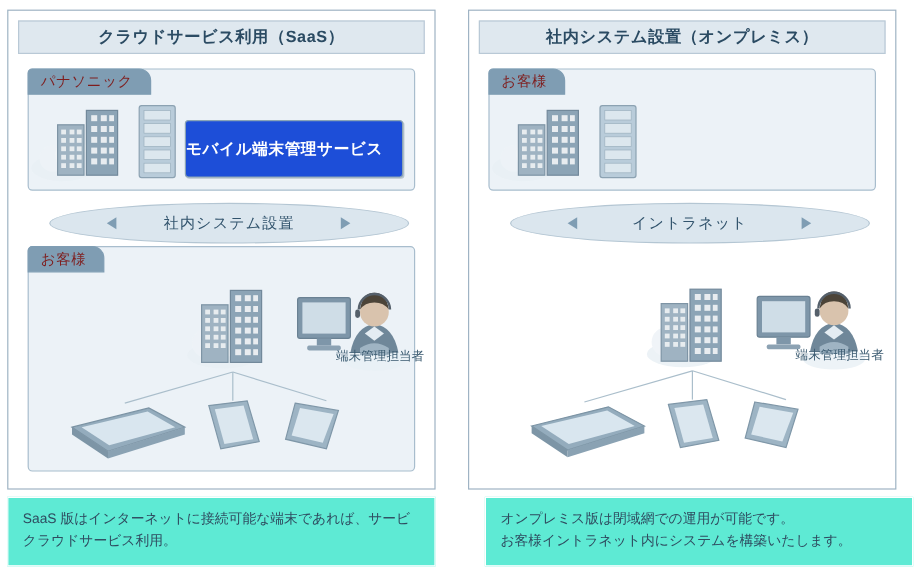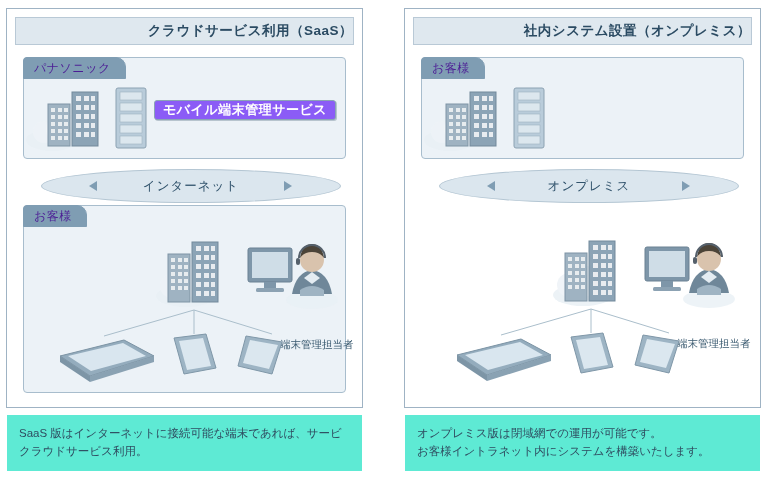--- a/index.html
+++ b/index.html
@@ -15,29 +15,29 @@
   
   .panel{
     position:absolute;
     top:8px;
     width:357px;height:400px;
     border:1px solid #9fb3c4;
     background:#ffffff;
     box-sizing:border-box;
   }
   .panel.left{left:6px;}
-  .panel.right{left:404px;}
+  .panel.right{left:390px;}
 
   .panel-head{
     position:absolute;left:8px;top:8px;
     width:339px;height:28px;
     background:#dfe8ef;
     border:1px solid #b9c9d6;
     box-sizing:border-box;
-    display:flex;align-items:center;justify-content:flex-end;
+    display:flex;align-items:center;justify-content:center;
   }
   .panel-head span{
     font-size:13.5px;color:#2b4b63;letter-spacing:.5px;font-weight:bold;
   }
 
   
   .group{
     position:absolute;
     border:1px solid #a8bdcd;
     border-radius:4px;
@@ -50,30 +50,30 @@
   .group-tab{
     position:absolute;left:-1px;top:-1px;
     height:22px;
     background:#7f9db3;
     border:1px solid #7f9db3;
     border-radius:4px 10px 0 0;
     display:flex;align-items:center;
     padding:0 14px 0 10px;
     box-sizing:border-box;
   }
-  .group-tab span{font-size:12px;color:#4c1d95;letter-spacing:.5px;}
+  .group-tab span{font-size:12px;color:#7f1d1d;letter-spacing:.5px;}
 
   
   .svcbar{
     position:absolute;
-    height:20px;
-    background:#8b5cf6;
+    height:48px;
+    background:#1d4ed8;
     border:1px solid #8aa4b6;
     border-radius:3px;
-    display:flex;align-items:center;justify-content:center;
+    display:flex;align-items:center;
     box-sizing:border-box;
     box-shadow:1px 1px 0 rgba(120,140,155,.45);
   }
   .svcbar span{font-size:13px;color:#ffffff;font-weight:bold;letter-spacing:.5px;}
 
   
   .netwrap{position:absolute;width:300px;height:34px;}
   .netwrap .ell{
     position:absolute;left:0;top:0;width:300px;height:34px;
     border-radius:50%;
@@ -97,21 +97,21 @@
     background:#5eead4;
     border:1px solid #ffffff;
     box-sizing:border-box;
     padding:9px 12px;
   }
   .note.left{left:6px;}
   .note.right{left:404px;}
   .note div{font-size:11.5px;color:#2f4c60;line-height:18px;}
 
   
-  .caption{position:absolute;font-size:10.5px;color:#3a5a70;white-space:nowrap;margin-top:48px;}
+  .caption{position:absolute;font-size:10.5px;color:#3a5a70;white-space:nowrap;}
 
   svg{display:block;overflow:visible;}
   .abs{position:absolute;}
 </style>
 </head>
 <body>
 
 <div class="stage">
 
   <div class="panel left">
@@ -188,21 +188,21 @@
         </svg>
       </div>
 
       <div class="svcbar" style="left:130px;top:42px;width:182px;">
         <span>モバイル端末管理サービス</span>
       </div>
     </div>
 
     <div class="netwrap" style="left:34px;top:160px;">
       <div class="ell"></div>
-      <div class="lbl">インターネット</div>
+      <div class="lbl">社内システム設置</div>
       <div class="arrow left" style="left:48px;top:12px;"></div>
       <div class="arrow right" style="left:243px;top:12px;"></div>
     </div>
 
     <div class="group lower">
       <div class="group-tab">
         <span>お客様</span>
       </div>
 
       <div class="abs" style="left:128px;top:14px;">
@@ -377,21 +377,21 @@
             <rect x="90" y="39" width="22" height="8" fill="#dce7ee" stroke="#9db2c0" stroke-width="0.6"></rect>
             <rect x="90" y="50" width="22" height="8" fill="#dce7ee" stroke="#9db2c0" stroke-width="0.6"></rect>
           </g>
         </svg>
       </div>
 
     </div>
 
     <div class="netwrap" style="left:34px;top:160px;">
       <div class="ell"></div>
-      <div class="lbl">オンプレミス</div>
+      <div class="lbl">イントラネット</div>
       <div class="arrow left" style="left:48px;top:12px;"></div>
       <div class="arrow right" style="left:243px;top:12px;"></div>
     </div>
 
     <div class="abs" style="left:16px;top:196px;width:323px;height:188px;">
 
       <div class="abs" style="left:128px;top:14px;">
         <svg width="190" height="96" viewBox="0 0 190 96">
           <g opacity="0.85">
             <ellipse cx="34" cy="76" rx="30" ry="11" fill="#e9f0f5"></ellipse>

